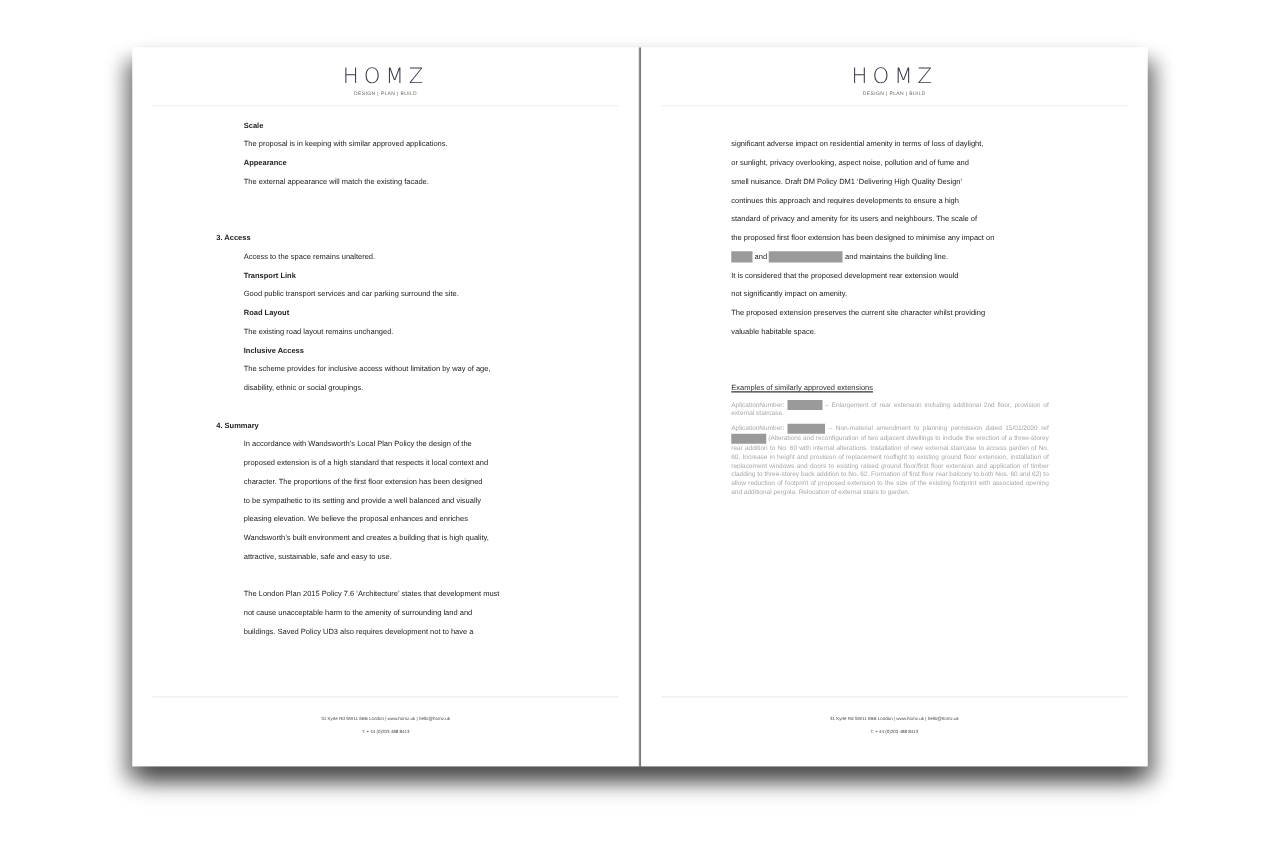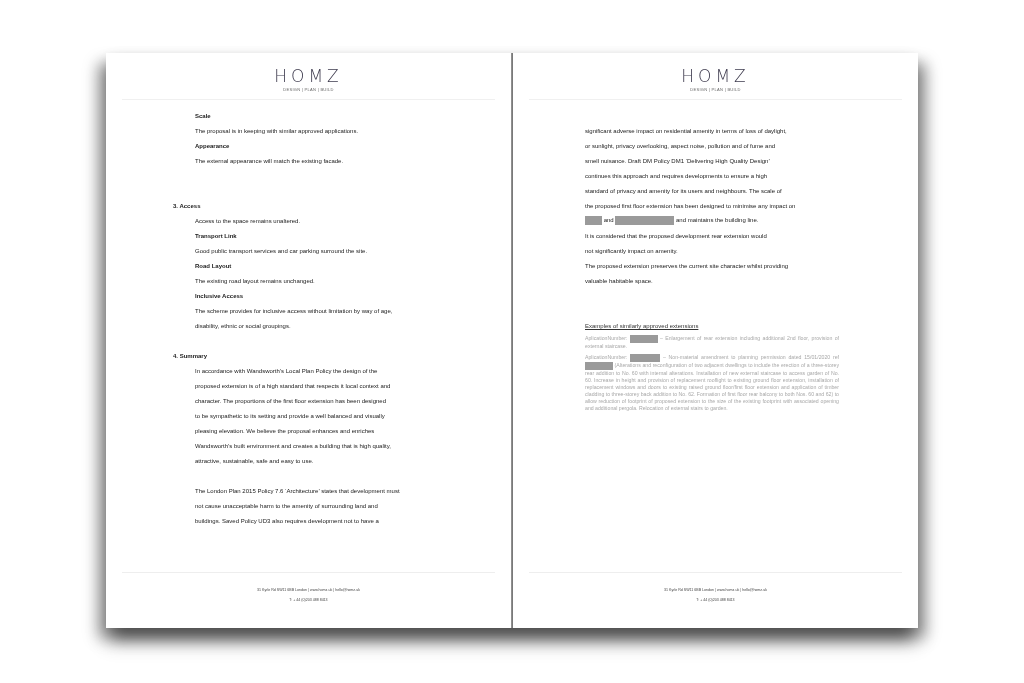--- a/index.html
+++ b/index.html
@@ -1,21 +1,21 @@
 <!DOCTYPE html>
 <html><head>
 <meta charset="utf-8">
 <style>
   html, body { margin: 0; padding: 0; }
   body {
     width: 1024px; height: 683px; background: #ffffff; position: relative; overflow: hidden;
     font-family: "Liberation Sans", sans-serif;
   }
   .spread {
-    position: absolute; left: 106px; top: 53px; width: 812px; height: 575px;
+    position: absolute; left: 106px; top: 38px; width: 812px; height: 575px;
     box-shadow: -8px 10px 14px rgba(0,0,0,0.35), 8px 10px 14px rgba(0,0,0,0.35), 0 14px 18px rgba(0,0,0,0.3);
     background: #fff;
   }
   .page {
     position: absolute; top: 0; height: 575px; background: #fff; overflow: hidden;
   }
   .page.left { left: 0; width: 405px; }
   .page.right { left: 407px; width: 405px; }
   .gutter {
     position: absolute; left: 405px; top: 0; width: 2px; height: 575px;

